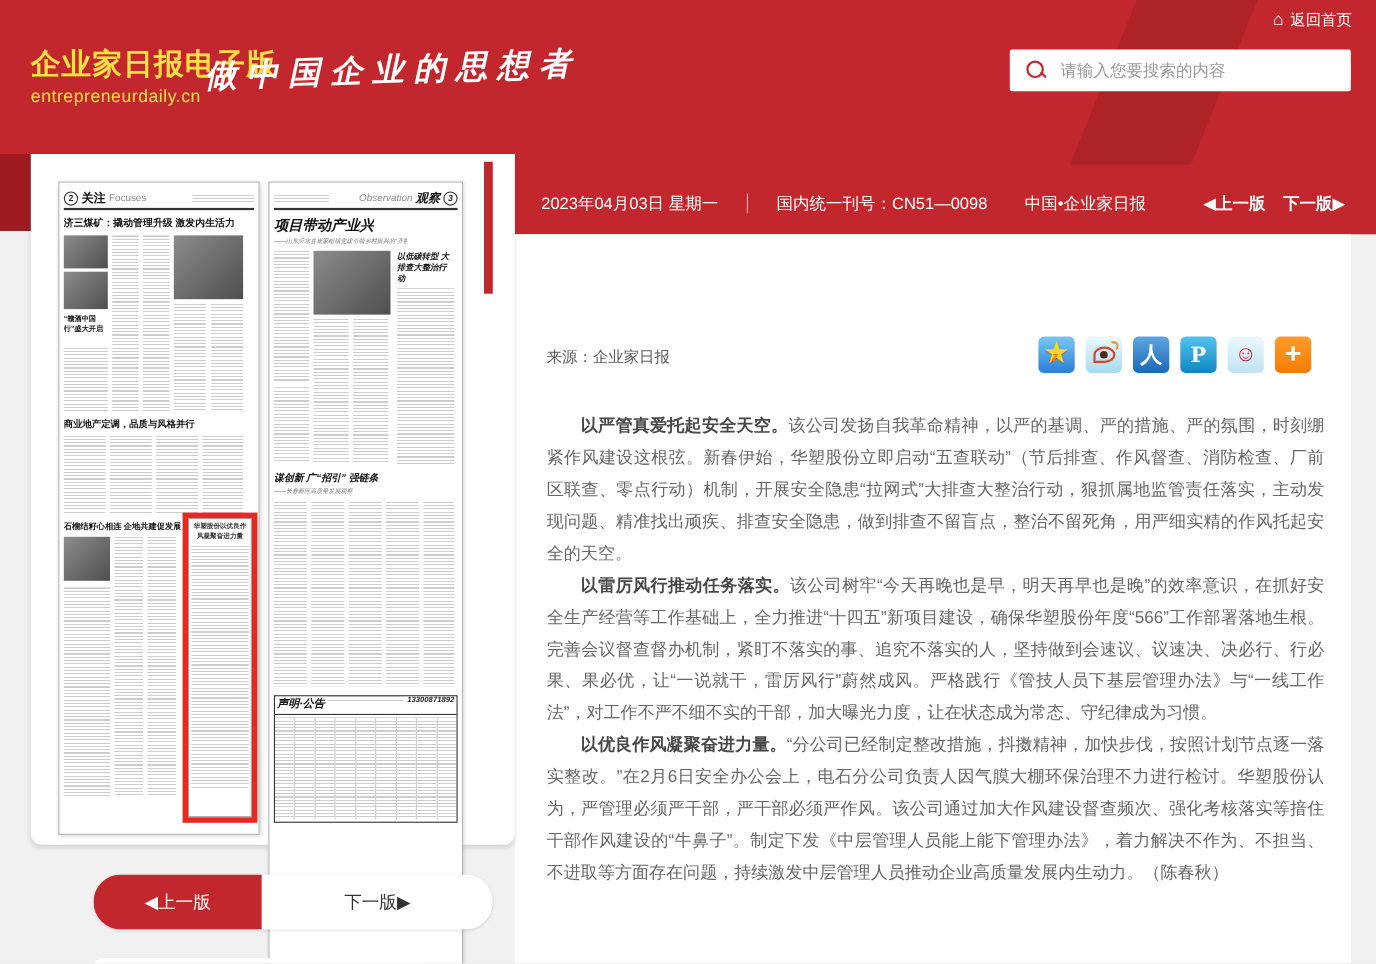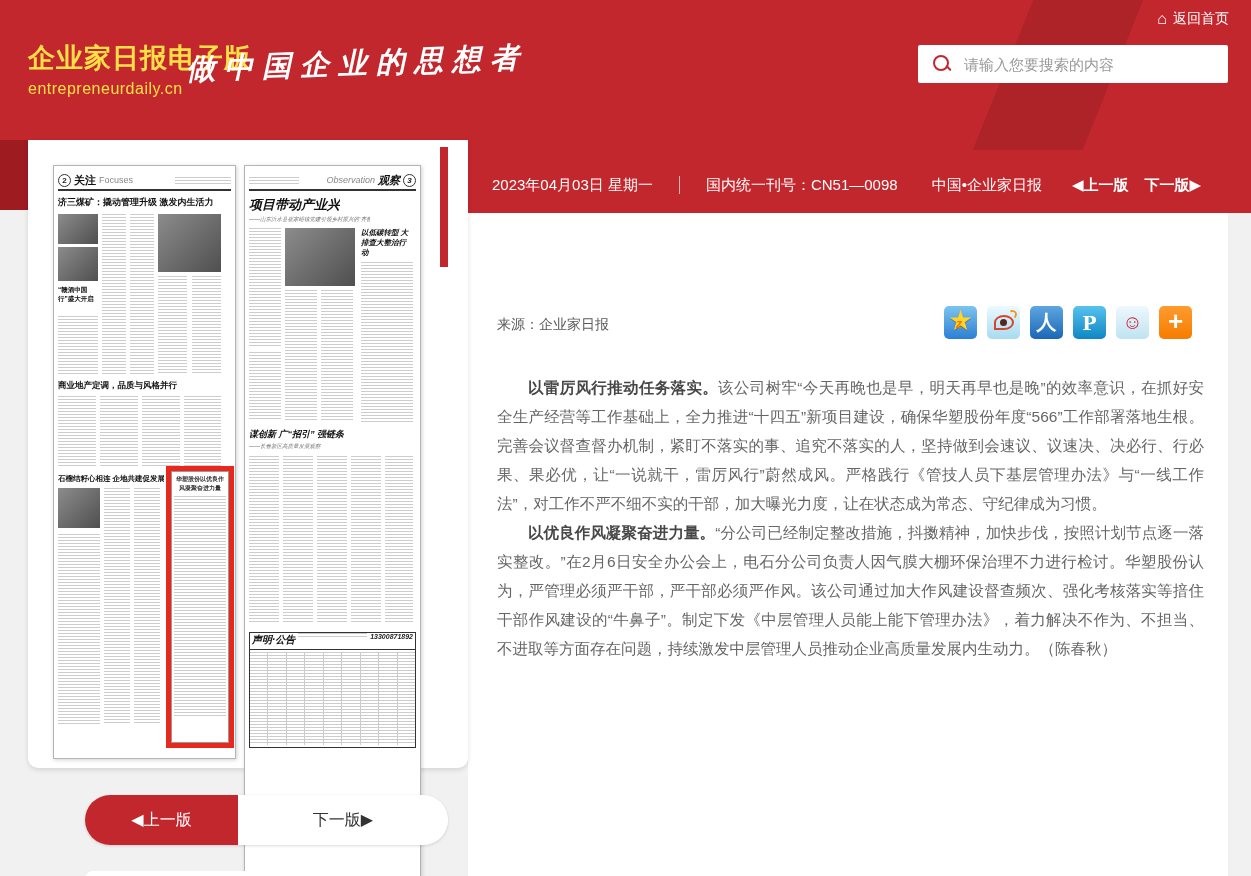--- a/index.html
+++ b/index.html
@@ -26,21 +26,21 @@
     display:flex; align-items:center; padding-left:14px; z-index:3;}
   .search-icon{ position:relative; width:20px; height:20px; flex:0 0 auto; cursor:pointer;}
   .search-icon::before{ content:""; position:absolute; left:1px; top:1px; width:12px; height:12px; border:2px solid #c2272d; border-radius:50%; }
   .search-icon::after{ content:""; position:absolute; left:13px; top:13px; width:7px; height:2px; background:#c2272d; transform:rotate(45deg); border-radius:1px;}
   .search-input{ border:none; outline:none; flex:1; font-size:15px; color:#701a75; margin-left:12px; font-family:inherit;}
   .search-input::placeholder{ color:#9a9a9a; }
 
   
   .date-bar{ position:absolute; left:468px; top:140px; width:783px; height:73px; background:#c2272d; z-index:1;
     display:flex; align-items:center; color:#fff; font-size:15px; }
-  .date-bar-inner{ display:flex; width:100%; padding:0 40px 0 24px; margin-top:18px;}
+  .date-bar-inner{ display:flex; width:100%; padding:0 18px 0 24px; margin-top:18px;}
   .db-divider{ width:1px; height:18px; background:rgba(255,255,255,.65); margin:0 26px; }
   .db-date{ white-space:nowrap; }
   .db-issue{ white-space:nowrap; }
   .db-paper{ white-space:nowrap; margin-left:34px; }
   .db-nav{ margin-left:auto; display:flex; gap:16px; font-size:15px; font-weight:bold; white-space:nowrap; margin-right:10px;}
   .db-nav span{ cursor:pointer; }
 
   
   .left-card{ position:absolute; left:28px; top:140px; width:440px; height:628px; background:#fff;
     border-radius:0 0 10px 10px; box-shadow:0 2px 5px rgba(0,0,0,.12); z-index:2;}
@@ -244,18 +244,19 @@
       </div>
       <div class="sicon si-renren">人</div>
       <div class="sicon si-pengyou">P</div>
       <div class="sicon si-kaixin">☺</div>
       <div class="sicon si-more">
           <i>+</i>
         </div>
     </div>
 
     <div class="article-body">
+      <p><b>以严管真爱托起安全天空。</b><span>该公司发扬自我革命精神，以严的基调、严的措施、严的氛围，时刻绷紧作风建设这根弦。新春伊始，华塑股份立即启动“五查联动”（节后排查、作风督查、消防检查、厂前区联查、零点行动）机制，开展安全隐患“拉网式”大排查大整治行动，狠抓属地监管责任落实，主动发现问题、精准找出顽疾、排查安全隐患，做到排查不留盲点，整治不留死角，用严细实精的作风托起安全的天空。</span></p>
       <p><b>以雷厉风行推动任务落实。</b><span>该公司树牢“今天再晚也是早，明天再早也是晚”的效率意识，在抓好安全生产经营等工作基础上，全力推进“十四五”新项目建设，确保华塑股份年度“566”工作部署落地生根。完善会议督查督办机制，紧盯不落实的事、追究不落实的人，坚持做到会速议、议速决、决必行、行必果、果必优，让“一说就干，雷厉风行”蔚然成风。严格践行《管技人员下基层管理办法》与“一线工作法”，对工作不严不细不实的干部，加大曝光力度，让在状态成为常态、守纪律成为习惯。</span></p>
       <p><b>以优良作风凝聚奋进力量。</b><span>“分公司已经制定整改措施，抖擞精神，加快步伐，按照计划节点逐一落实整改。”在2月6日安全办公会上，电石分公司负责人因气膜大棚环保治理不力进行检讨。华塑股份认为，严管理必须严干部，严干部必须严作风。该公司通过加大作风建设督查频次、强化考核落实等揞住干部作风建设的“牛鼻子”。制定下发《中层管理人员能上能下管理办法》，着力解决不作为、不担当、不进取等方面存在问题，持续激发中层管理人员推动企业高质量发展内生动力。（陈春秋）</span></p>
     </div>
   </div>
 
 </div>
 
 </body></html>

